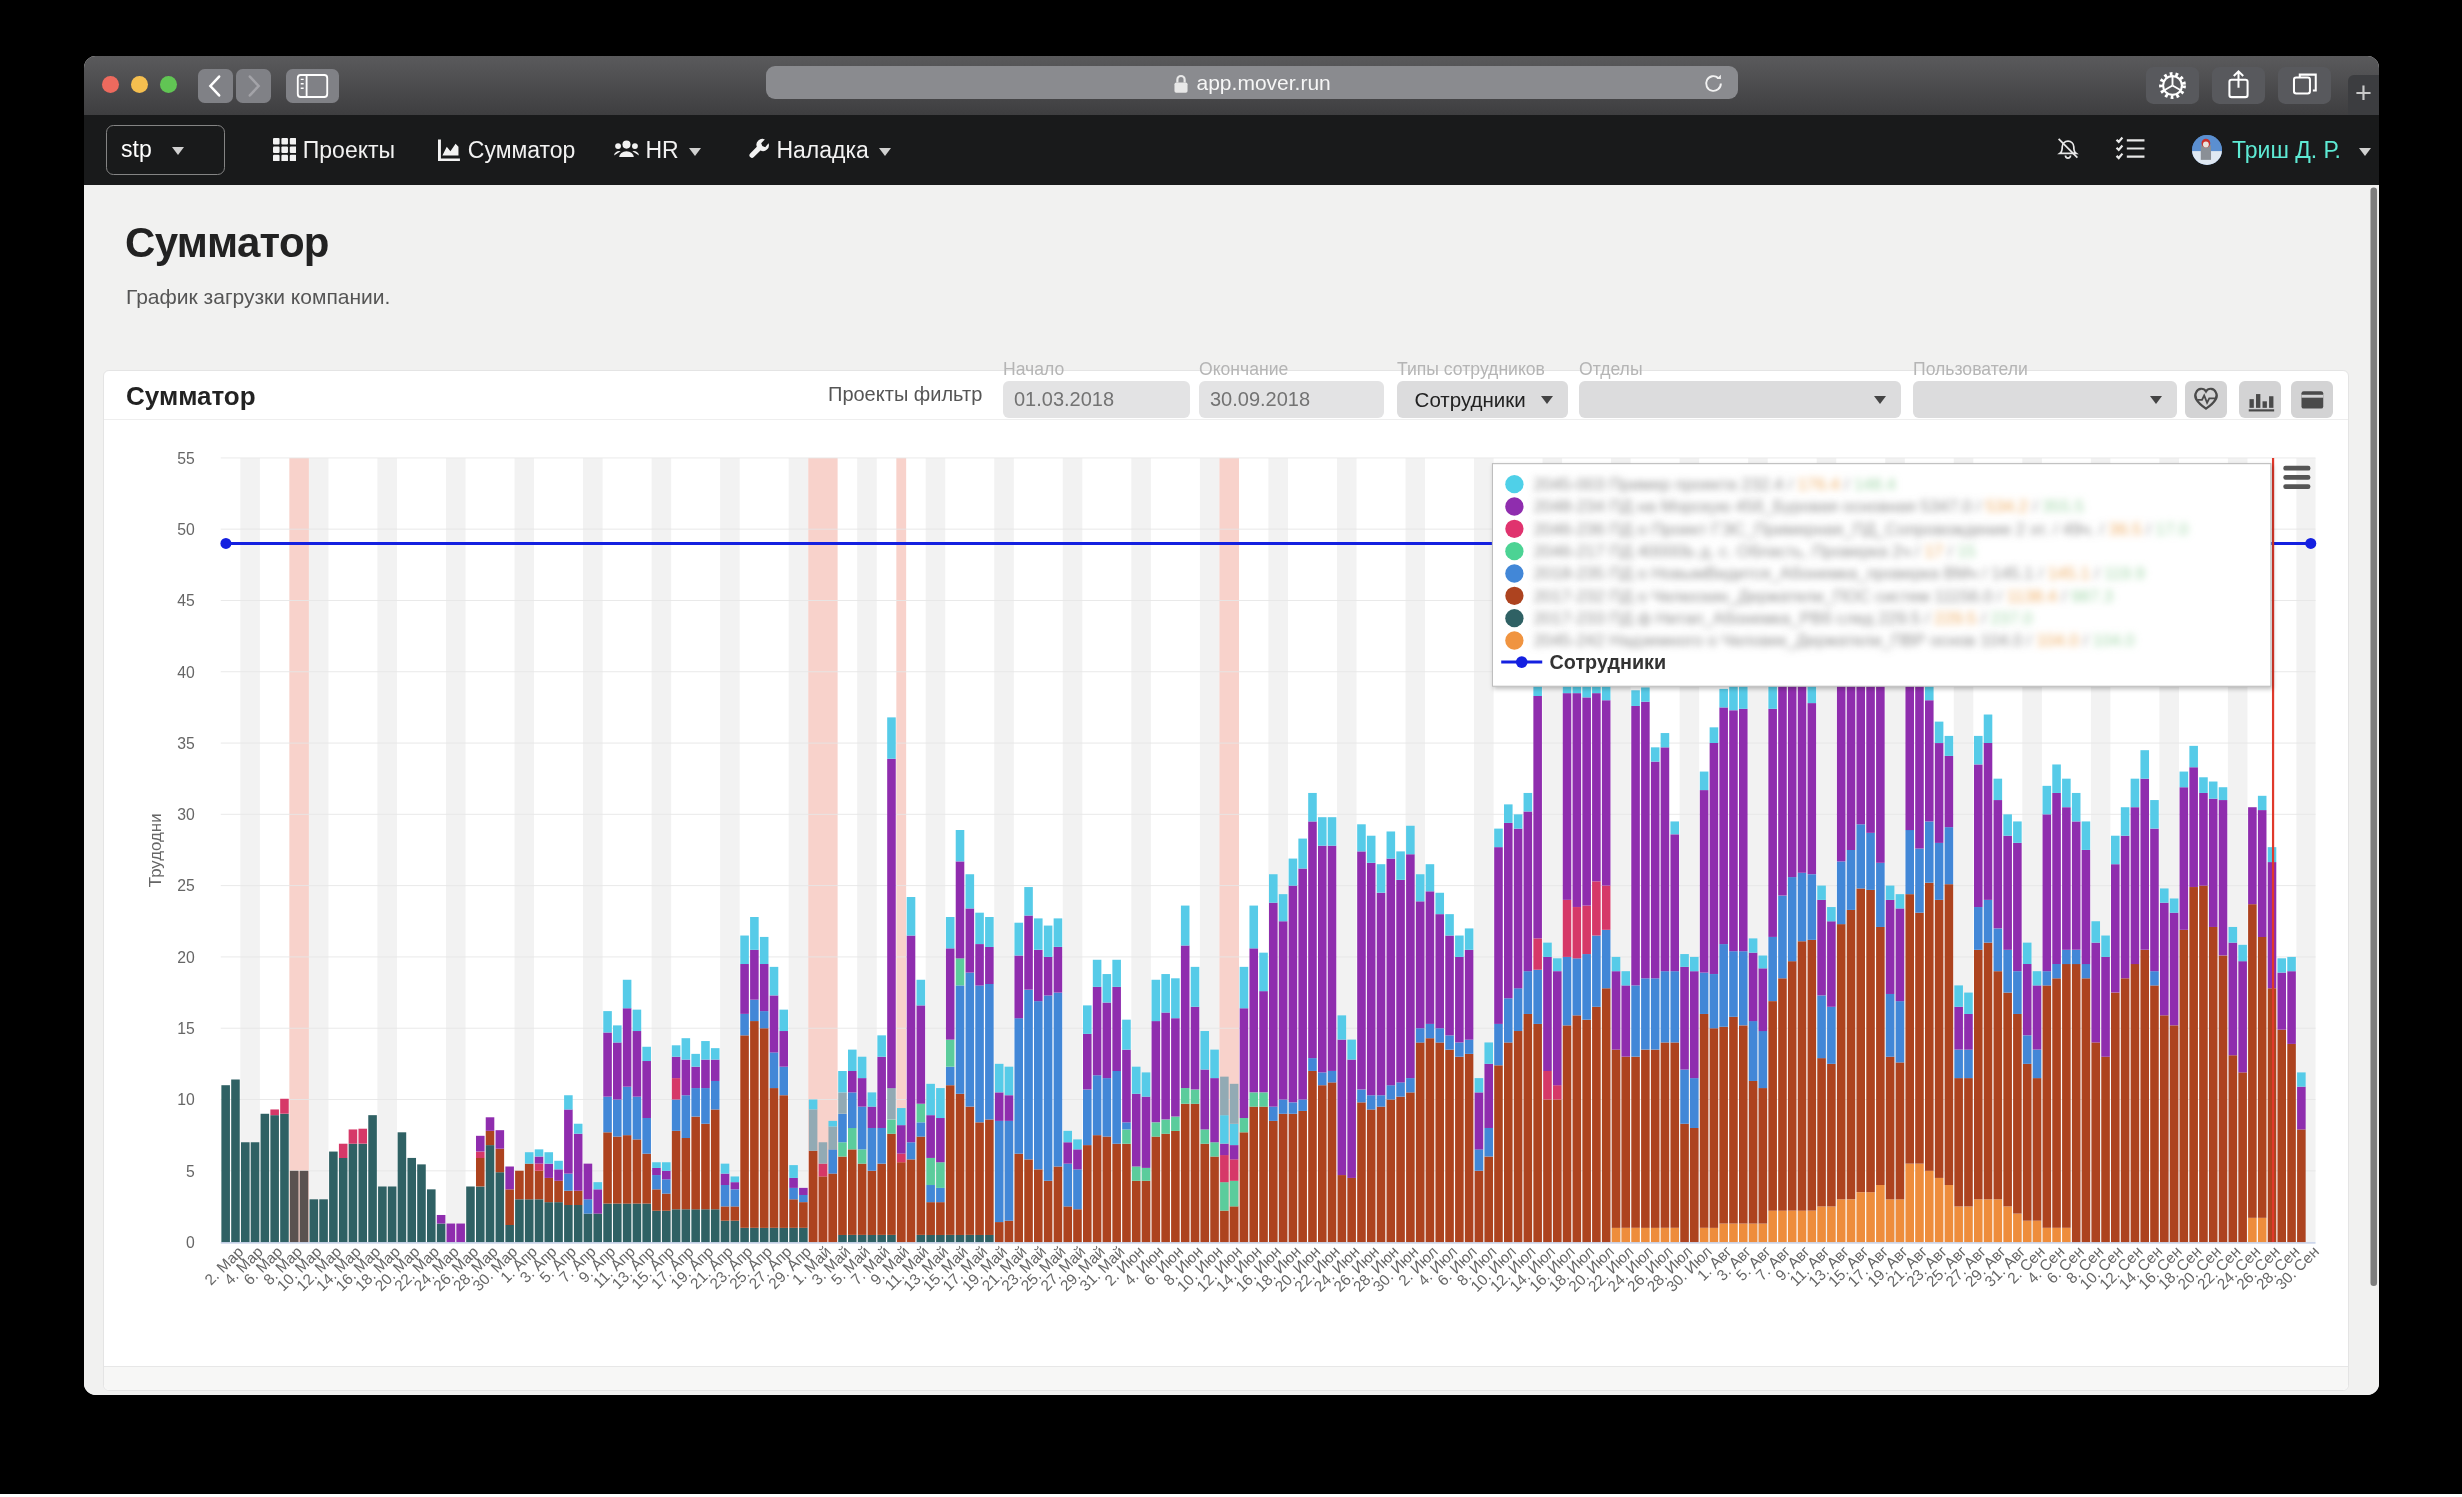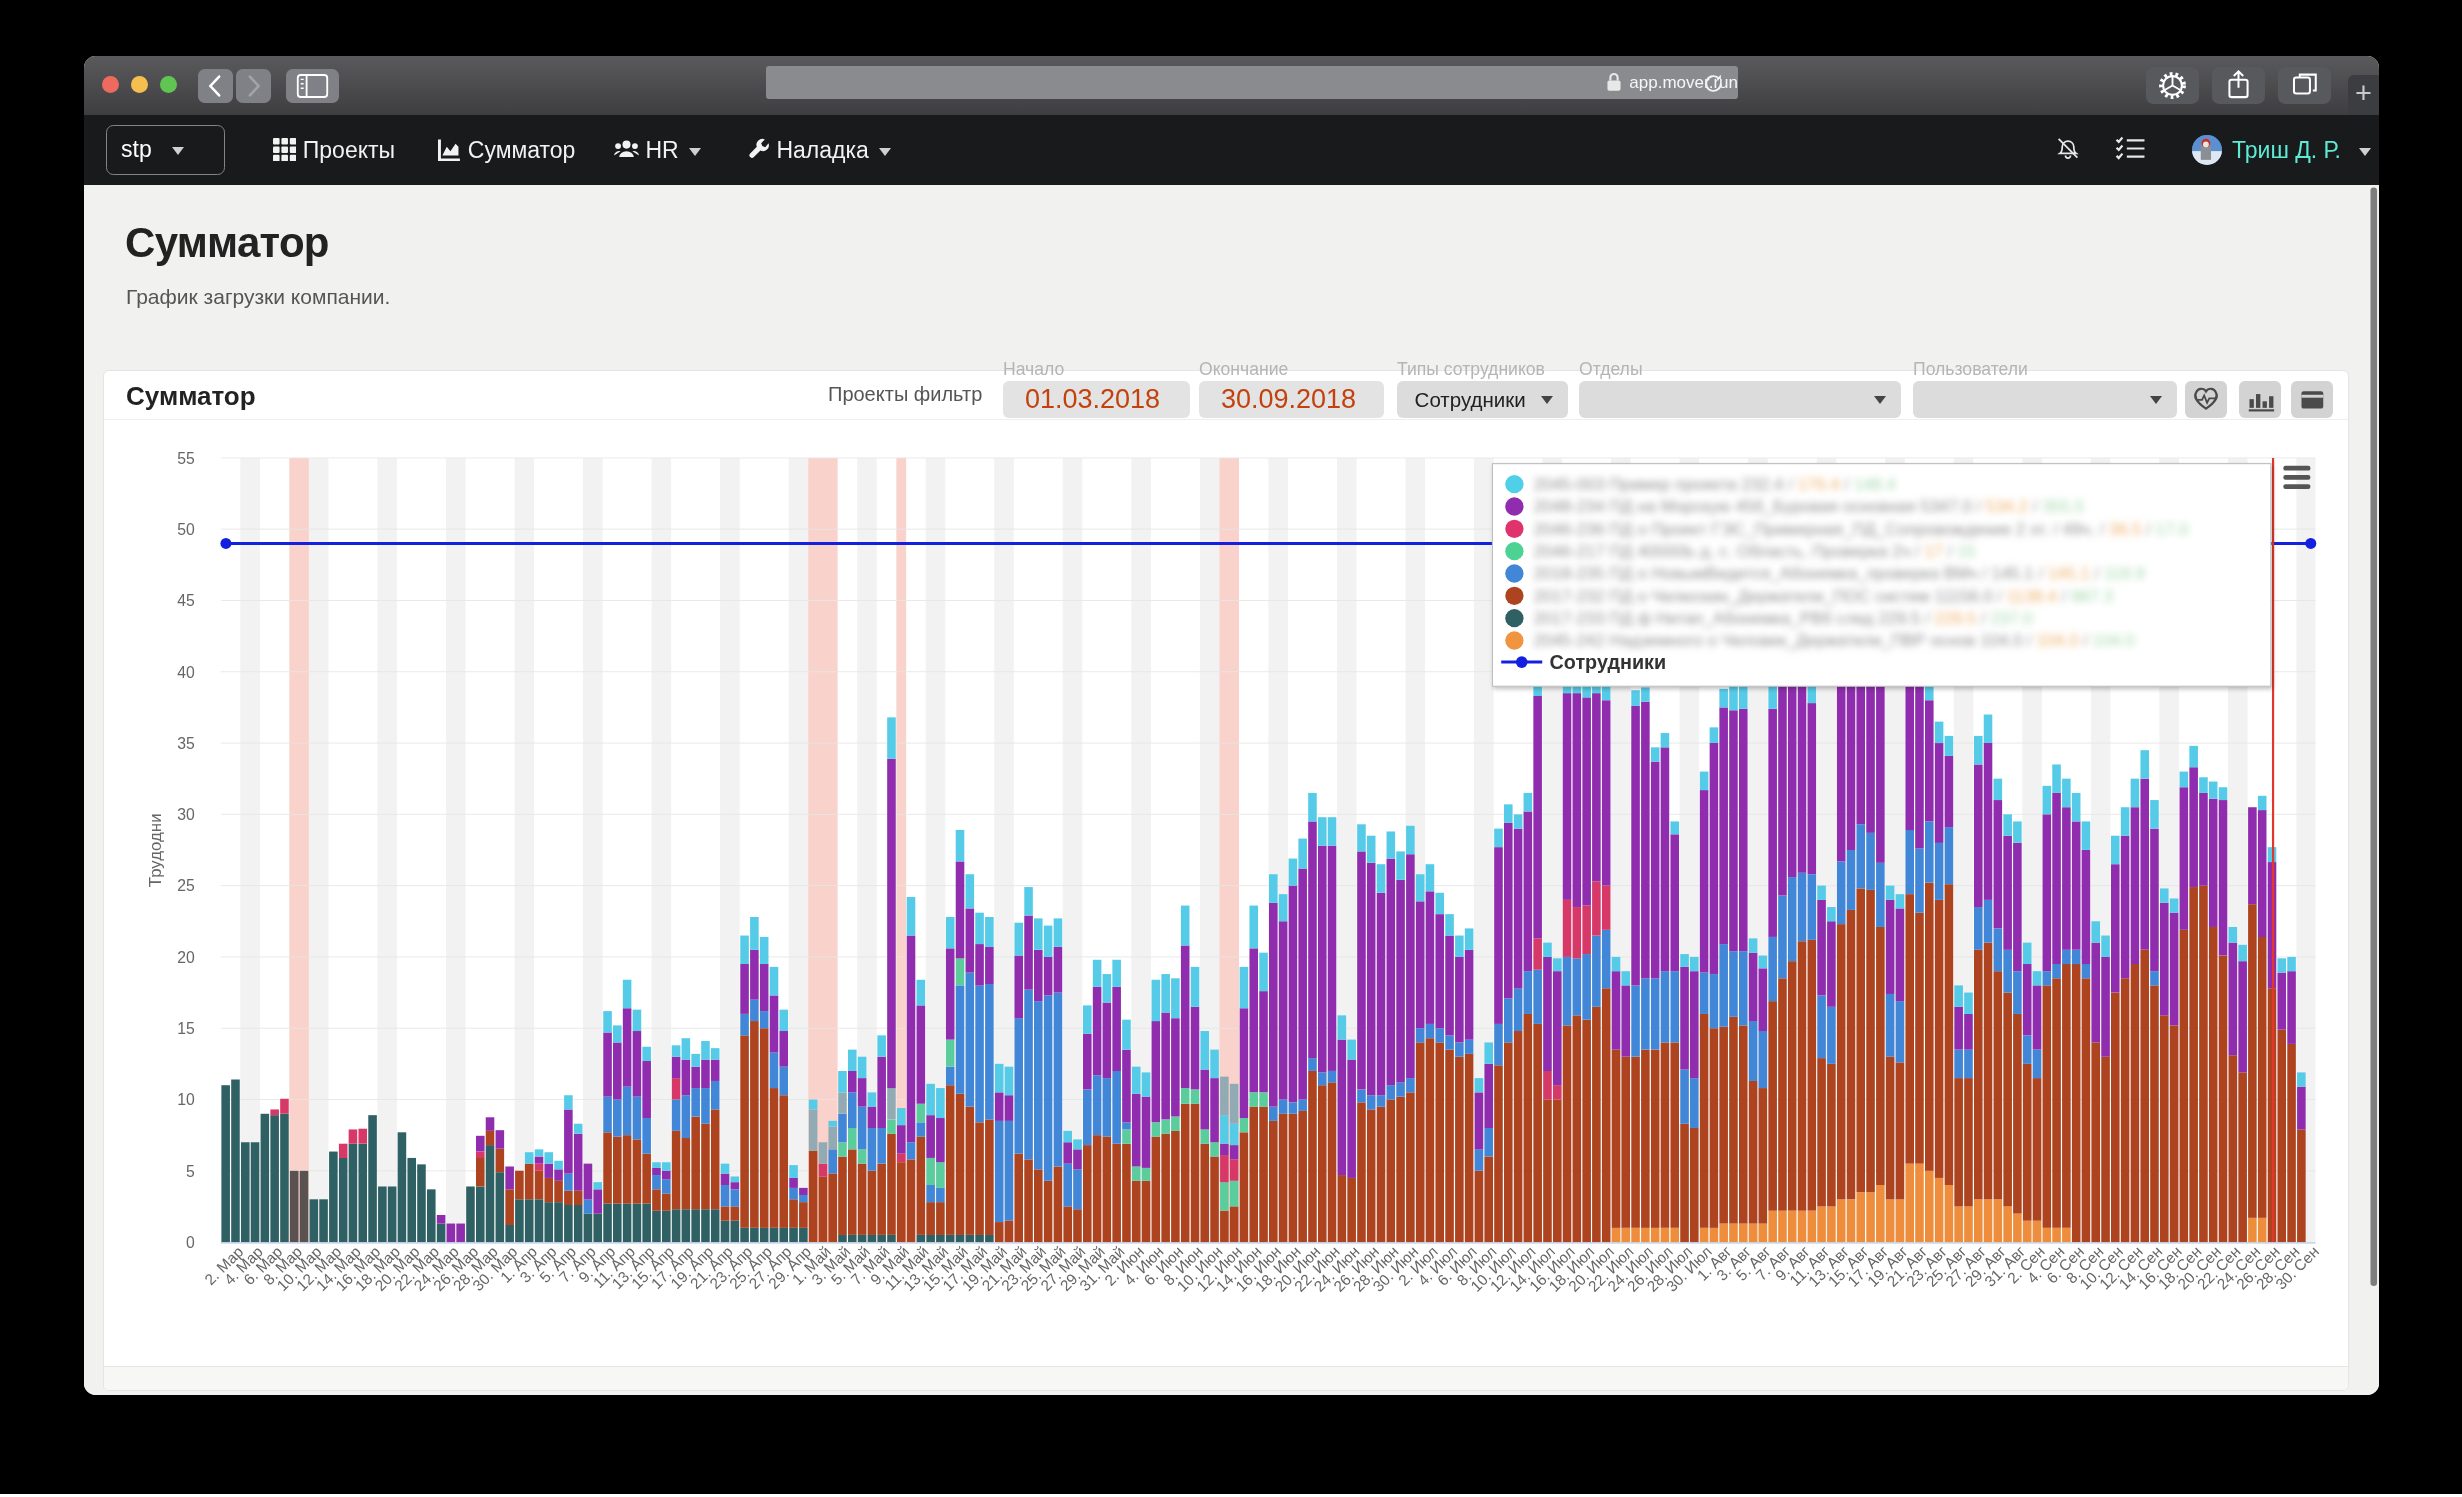--- a/index.html
+++ b/index.html
@@ -3,33 +3,33 @@
 <style>
 *{margin:0;padding:0;box-sizing:border-box;-webkit-font-smoothing:antialiased}
 body{width:2462px;height:1497px;background:#000;font-family:'Liberation Sans',sans-serif;position:relative;overflow:hidden}
 .win{position:absolute;left:84px;top:56px;width:2295px;height:1339px;border-radius:11.7px;overflow:hidden;background:#f1f1f0}
 .titlebar{position:absolute;left:0;top:0;width:100%;height:59px;background:linear-gradient(#5a5a5c,#3e3e40)}
 .navbar{position:absolute;left:0;top:59px;width:100%;height:70px;background:#191a1b}
 .content{position:absolute;left:0;top:129px;width:100%;height:1210px;background:#f1f1f0}
 .tl{position:absolute;border-radius:50%;width:17px;height:17px;top:20px}
 .btn{position:absolute;background:#808186;border-radius:6.6px;top:12.5px;height:34px}
 .tbicon{position:absolute;top:11px;height:37px;width:53px;background:#58595d;border-radius:7.3px}
-.urlbar{position:absolute;left:682px;top:10.3px;width:972px;height:33px;background:#8a8b8f;border-radius:3px;color:#f6f6f6;font-size:17px;text-align:right;line-height:33px}
+.urlbar{position:absolute;left:682px;top:10.3px;width:972px;height:33px;background:#8a8b8f;border-radius:9px;color:#f6f6f6;font-size:21px;text-align:center;line-height:33px}
 .nav-item{position:absolute;top:0;height:70px;line-height:70px;color:#f2f2f2;font-size:23px;white-space:nowrap}
 .stp{position:absolute;left:22px;top:10.3px;width:119px;height:50px;border:1.8px solid #848484;border-radius:7.3px;color:#fff;font-size:23px;line-height:47px;text-align:left;padding-left:14px}
 .caret{display:inline-block;width:0;height:0;border-left:6.6px solid transparent;border-right:6.6px solid transparent;border-top:8px solid #d0d0d0;margin-left:10.3px;vertical-align:middle}
 h1{position:absolute;left:41px;top:34px;font-size:42px;color:#222;letter-spacing:-0.7px}
 .sub{position:absolute;left:42px;top:100px;font-size:21px;color:#555}
 .card{position:absolute;left:19px;top:185px;width:2246px;height:1021px;background:#fff;border:0.7px solid #e4e4e4;border-radius:5.9px}
 .chead{position:absolute;left:0;top:0;width:100%;height:49px;border-bottom:1.5px solid #eee}
 .ctitle{position:absolute;left:22px;top:9.5px;font-size:26px;font-weight:bold;color:#222}
 .cfoot{position:absolute;left:0;bottom:0;width:100%;height:24px;background:#f7f7f6;border-top:0.7px solid #e7e7e7;border-radius:0 0 5.9px 5.9px}
 .reset{position:absolute;left:724px;top:11.7px;font-size:20px;color:#555}
 .flabel{position:absolute;top:-11.7px;font-size:17.6px;color:#b5b5b5;}
-.fbox{position:absolute;top:9.5px;height:37px;background:#e3e3e4;border-radius:5.9px;font-size:27px;color:#c2410c;line-height:37px;padding-left:22px}
+.fbox{position:absolute;top:9.5px;height:37px;background:#e3e3e4;border-radius:5.9px;font-size:20px;color:#737373;line-height:37px;padding-left:11px}
 .fsel{position:absolute;top:9.5px;height:37px;background:#dcdcdd;border-radius:5.9px;font-size:20.5px;color:#222;line-height:37px;padding-left:17.6px}
 .selcaret{position:absolute;right:14.6px;top:15.4px;width:0;height:0;border-left:6.6px solid transparent;border-right:6.6px solid transparent;border-top:8px solid #444}
 .ibtn{position:absolute;top:9.5px;width:42px;height:37px;background:#d3d3d4;border-radius:5.9px}
 </style></head>
 <body>
 <div class="win">
  <div class="titlebar">
   <div class="tl" style="left:17.6px;background:#ed6a5e"></div>
   <div class="tl" style="left:47px;background:#f5bf4f"></div>
   <div class="tl" style="left:76px;background:#61c554"></div>

